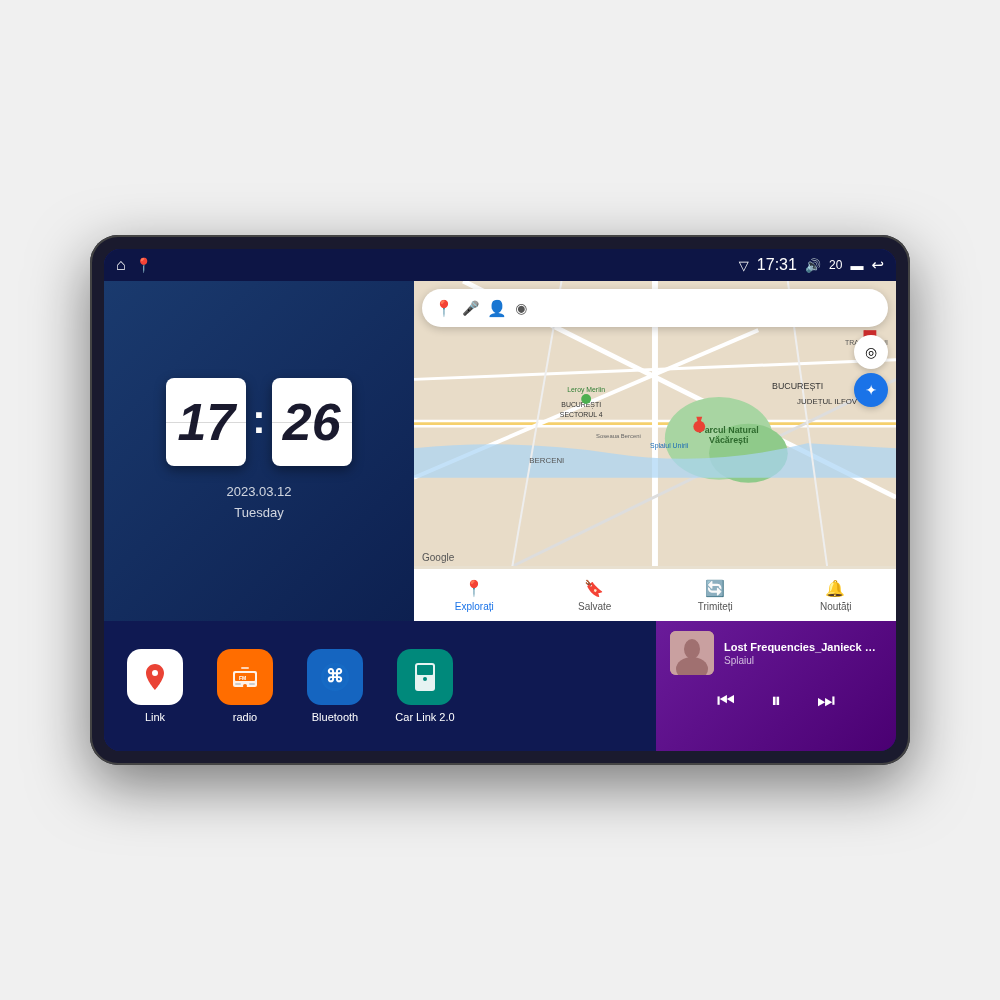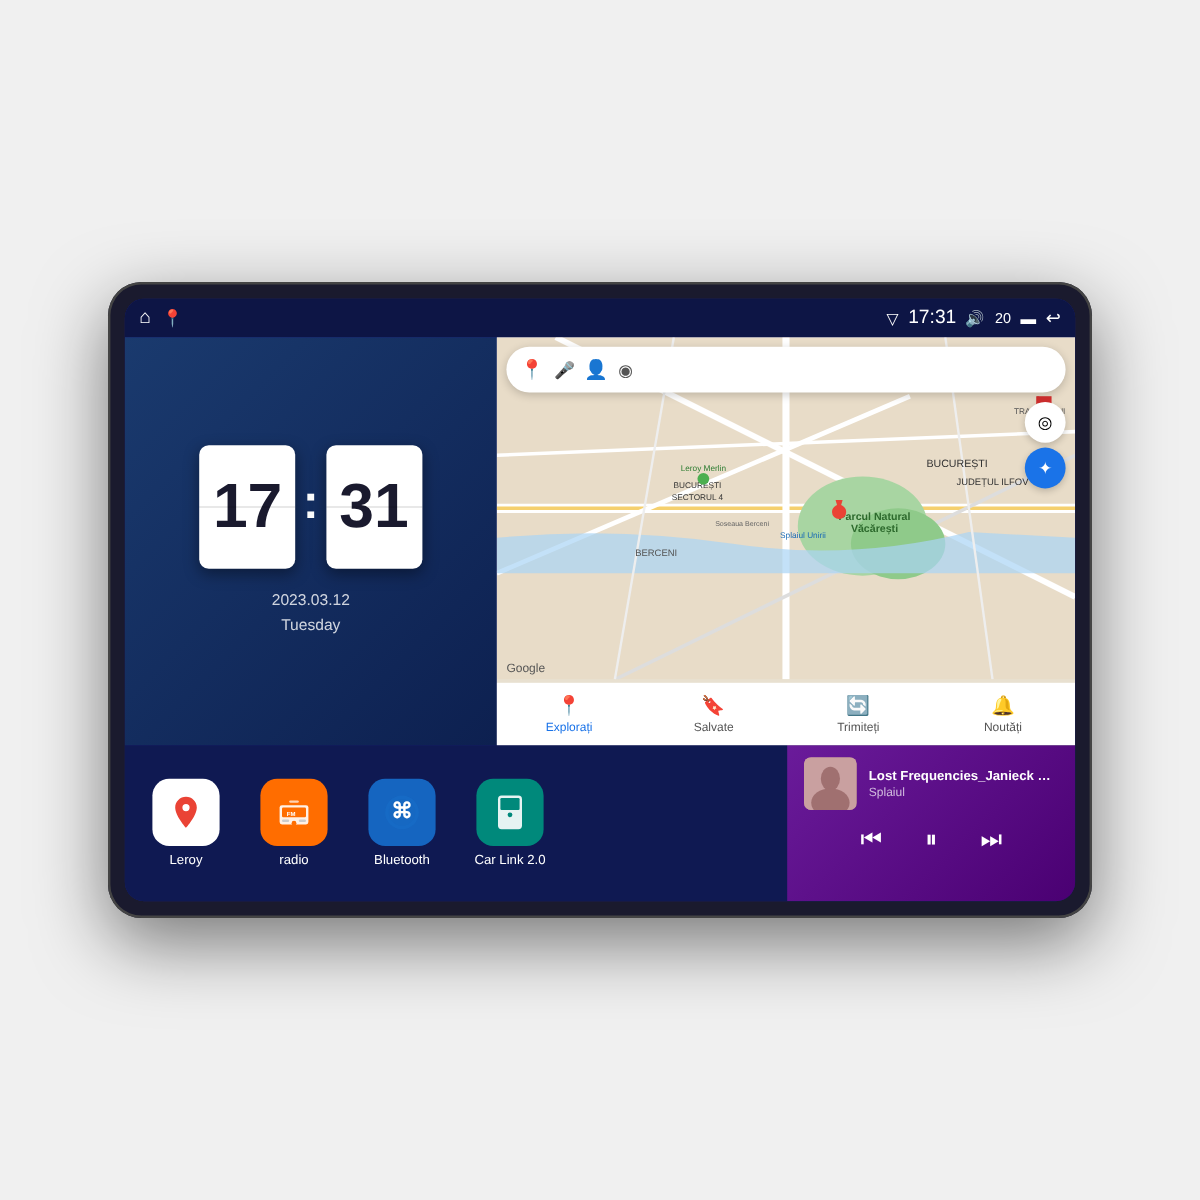--- a/index.html
+++ b/index.html
@@ -95,28 +95,29 @@
       gap: 6px;
       margin-bottom: 16px;
     }
 
     .flip-digit {
       background: white;
       color: #1a1a2e;
       font-size: 52px;
       font-weight: 700;
       width: 80px;
-      height: 103px;
+      height: 88px;
       display: flex;
       align-items: center;
       justify-content: center;
       border-radius: 8px;
       box-shadow: 0 4px 12px rgba(0,0,0,0.4);
       font-family: 'Arial', monospace;
       position: relative;
+      font-style: italic;
     }
 
     .flip-digit::after {
       content: '';
       position: absolute;
       left: 0;
       right: 0;
       top: 50%;
       height: 1px;
       background: rgba(0,0,0,0.15);
@@ -403,21 +404,21 @@
     </div>
 
     <div class="main-content">
 
       <div class="top-section">
 
         <div class="clock-panel">
           <div class="flip-clock">
             <div class="flip-digit">17</div>
             <div class="flip-colon">:</div>
-            <div class="flip-digit">31</div>
+            <div class="flip-digit">26</div>
           </div>
           <div class="date-info">
             <div>2023.03.12</div>
             <div>Tuesday</div>
           </div>
         </div>
 
         <div class="map-panel">
 
           <svg class="map-bg" viewBox="0 0 490 290" xmlns="http://www.w3.org/2000/svg">
@@ -505,21 +506,21 @@
 
 
           <div class="app-item">
             <div class="app-icon" style="background:white;">
               <svg width="32" height="32" viewBox="0 0 32 32">
                 <path d="M16 3C11.03 3 7 7.03 7 12c0 7 9 17 9 17s9-10 9-17c0-4.97-4.03-9-9-9zm0 12a3 3 0 1 1 0-6 3 3 0 0 1 0 6z" fill="#ea4335"></path>
                 <path d="M16 3C11.03 3 7 7.03 7 12" fill="none" stroke="#fbbc04" stroke-width="0"></path>
                 <path d="M16 3v0" fill="#4285f4"></path>
               </svg>
             </div>
-            <span class="app-label">Leroy</span>
+            <span class="app-label">Link</span>
           </div>
 
           <div class="app-item">
             <div class="app-icon radio-icon-bg">
               <svg width="32" height="32" viewBox="0 0 32 32">
                 <rect x="4" y="10" width="24" height="16" rx="2" fill="white" opacity="0.9"></rect>
                 <rect x="6" y="12" width="20" height="8" rx="1" fill="#ff6d00"></rect>
                 <text x="10" y="19" fill="white" font-size="5" font-weight="bold">FM</text>
                 <circle cx="16" cy="25" r="2" fill="#ff6d00"></circle>
                 <rect x="12" y="6" width="8" height="2" rx="1" fill="white" opacity="0.7"></rect>

